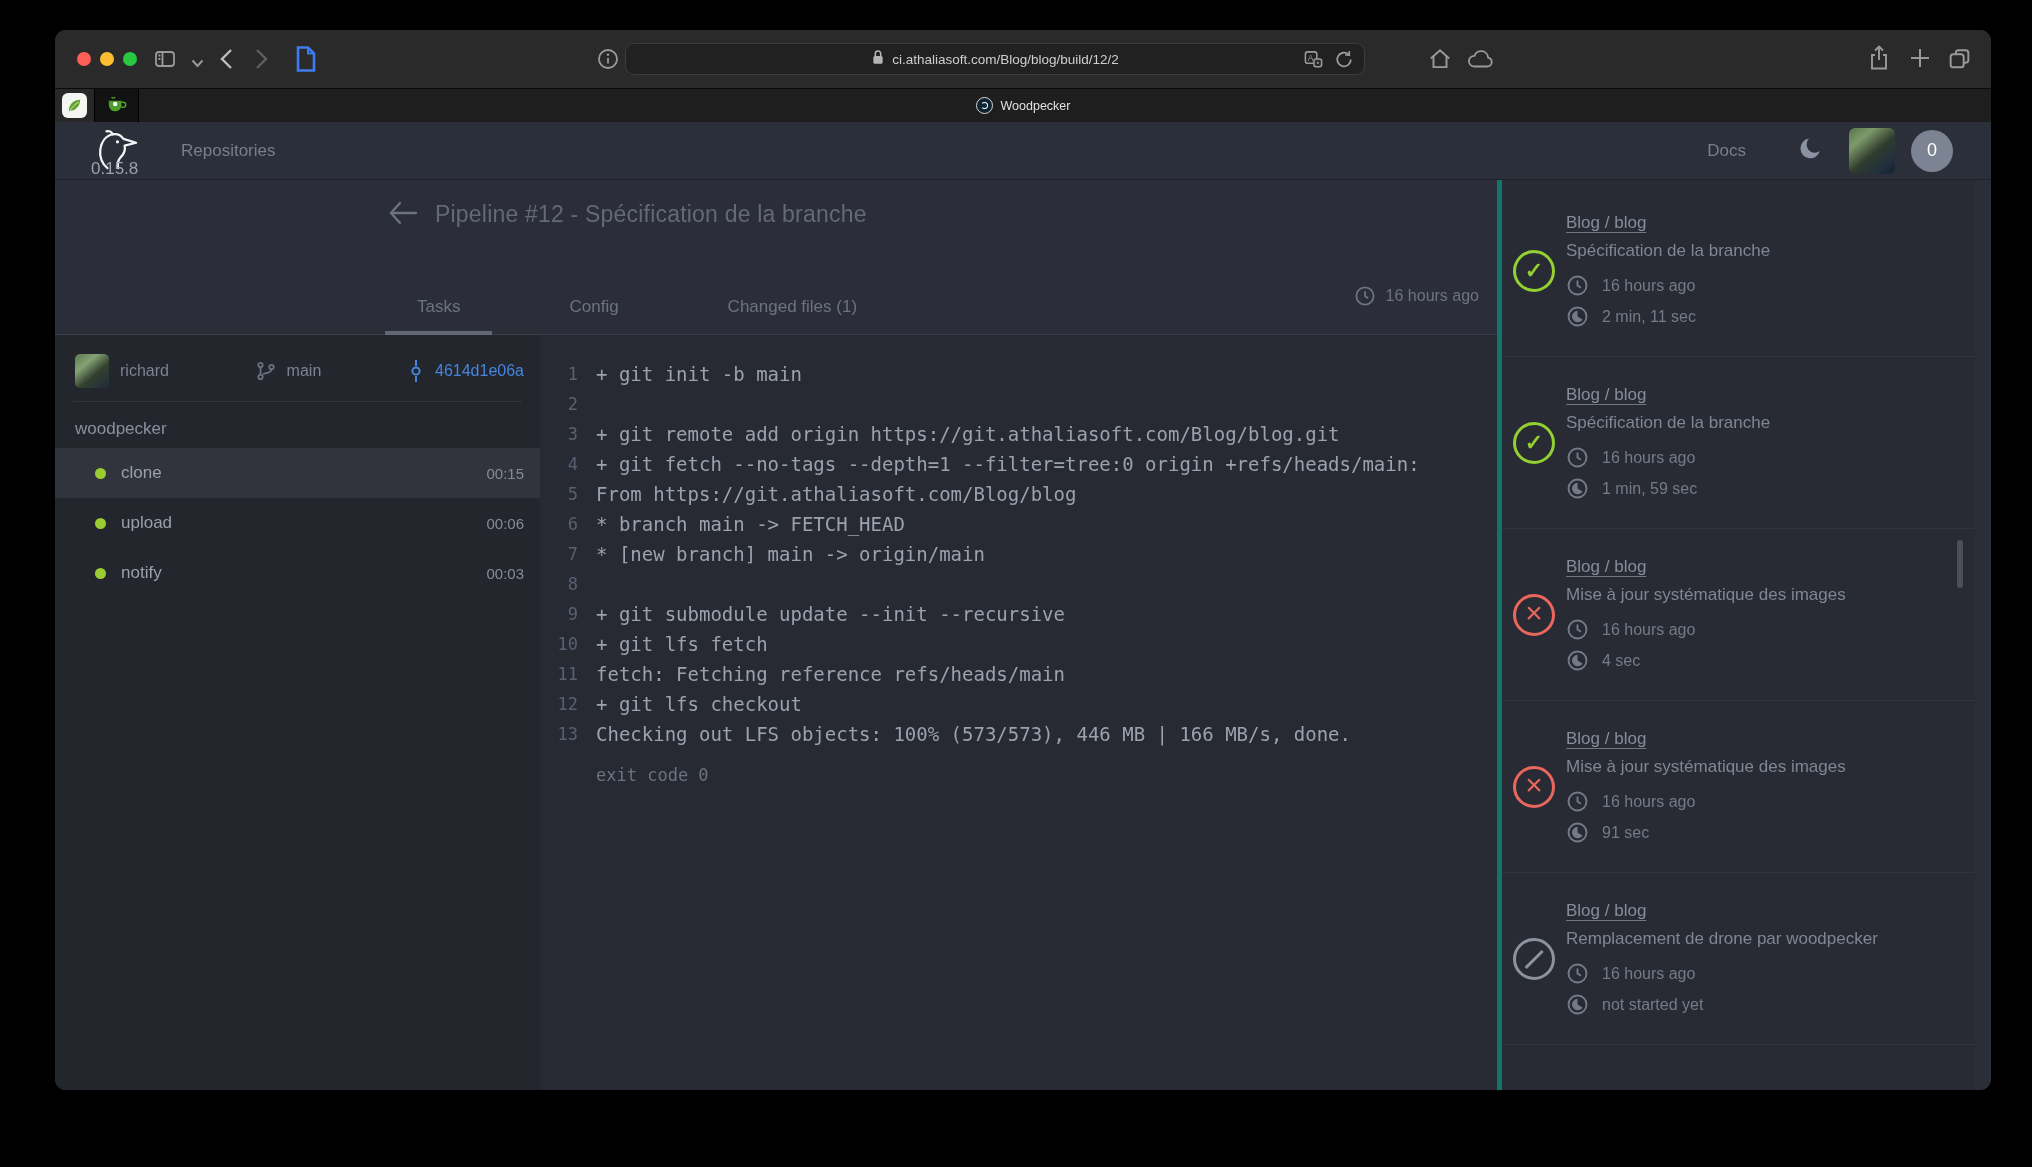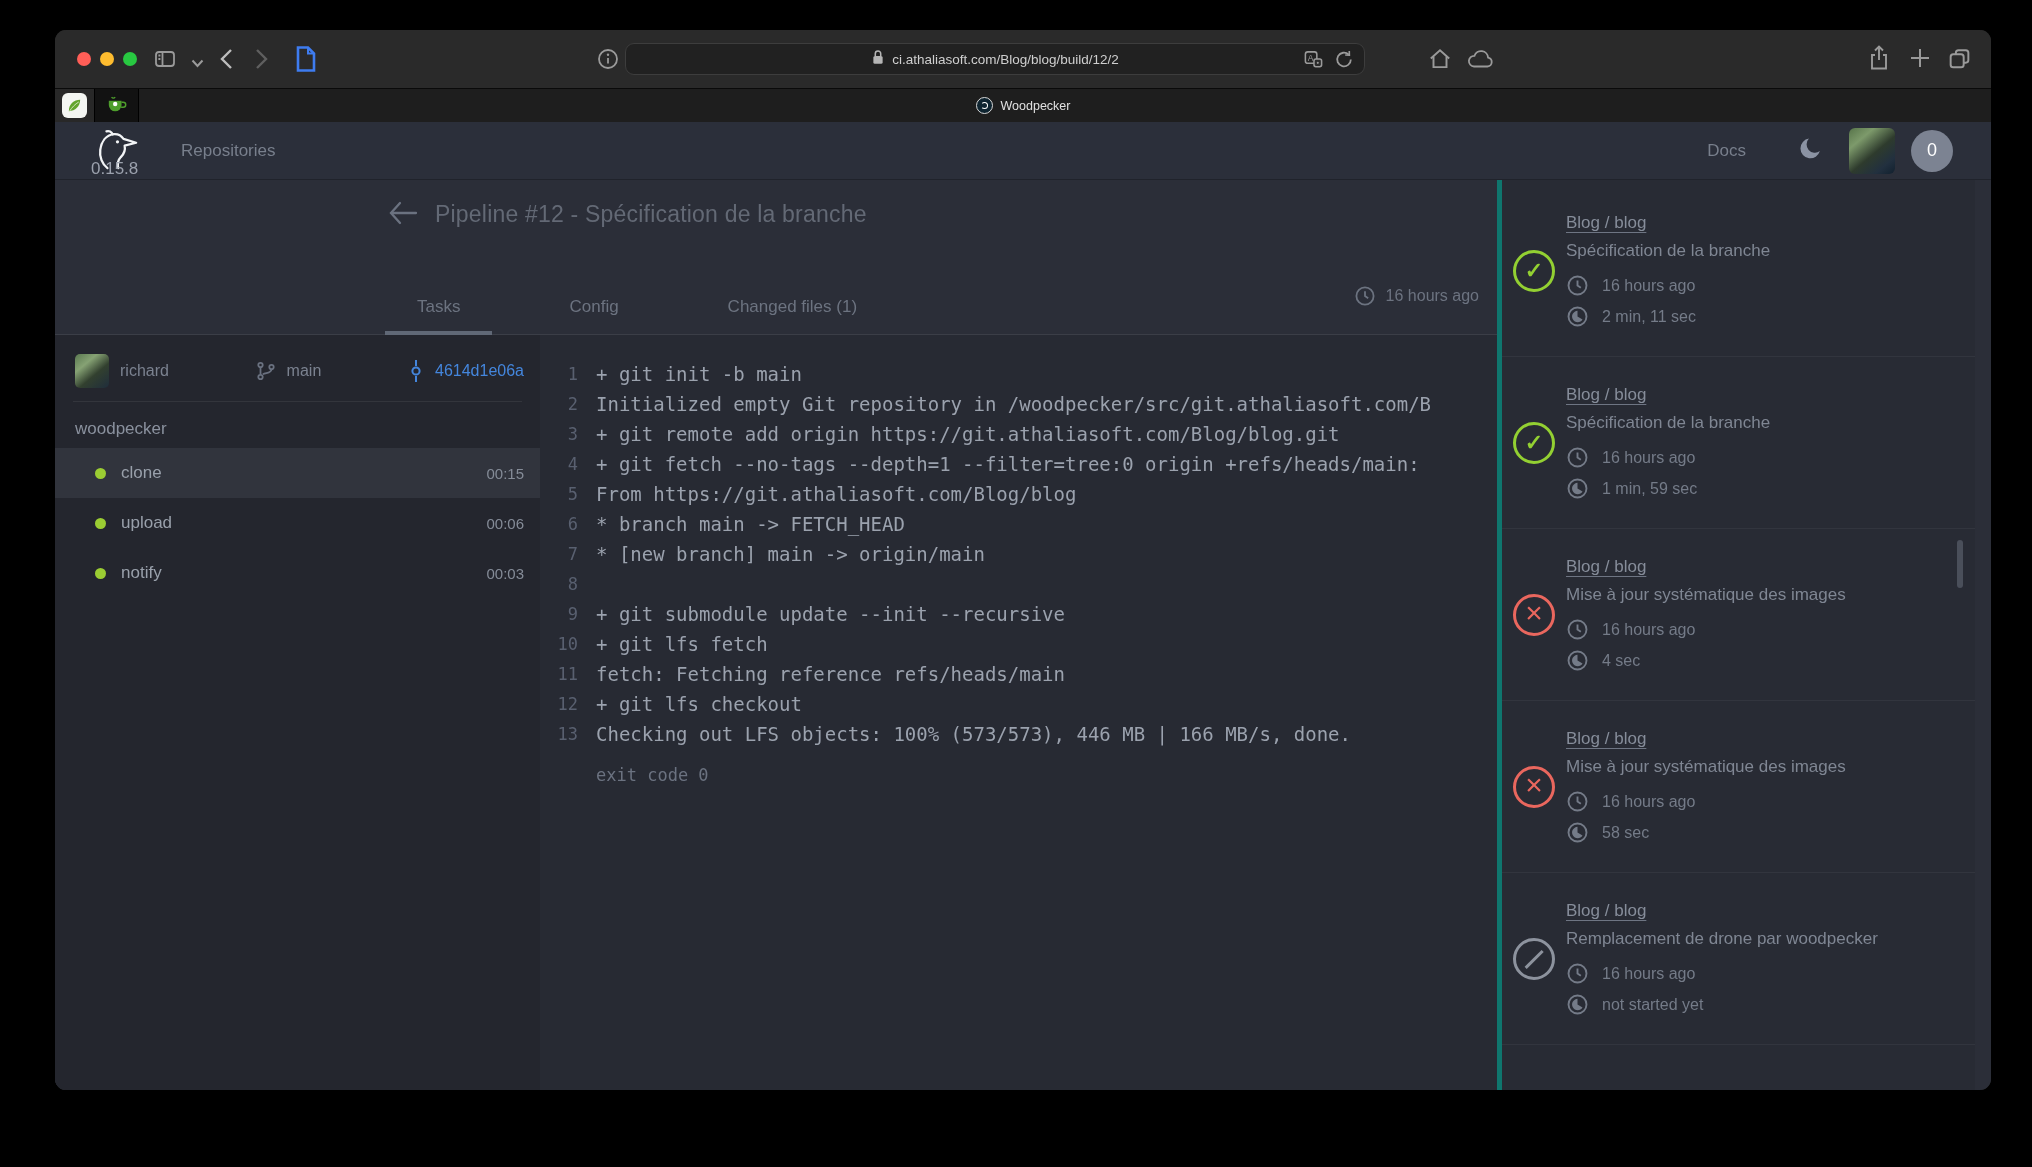--- a/index.html
+++ b/index.html
@@ -334,21 +334,20 @@
           <div class="logpanel">
             <div>
 
                 <div class="logline">
                   <span class="ln">1</span>
                   <span class="lt">+ git init -b main</span>
                 </div>
 
                 <div class="logline">
                   <span class="ln">2</span>
-                  <span class="lt">Initialized empty Git repository in /woodpecker/src/git.athaliasoft.com/B</span>
                 </div>
 
                 <div class="logline">
                   <span class="ln">3</span>
                   <span class="lt">+ git remote add origin https://git.athaliasoft.com/Blog/blog.git</span>
                 </div>
 
                 <div class="logline">
                   <span class="ln">4</span>
                   <span class="lt">+ git fetch --no-tags --depth=1 --filter=tree:0 origin +refs/heads/main:</span>
@@ -497,21 +496,21 @@
                       <circle cx="11" cy="11" r="8.6"></circle>
                       <path d="M11 6.3 V11 L14.2 13.2"></path>
                     </svg>
                     <span>16 hours ago</span>
                   </span>
                   <span class="meta">
                     <svg width="23" height="23" viewBox="0 0 22 22" fill="none" stroke="#747b88" stroke-width="1.8">
                       <circle cx="11" cy="11" r="8.6"></circle>
                       <path d="M11 11 L11 5.6 A5.4 5.4 0 1 0 15.8 13.8 Z" fill="#747b88" stroke="none"></path>
                     </svg>
-                    <span>58 sec</span>
+                    <span>91 sec</span>
                   </span>
                 </div>
               </span>
             </div>
 
             <div class="card">
               <span class="card-icon">
                 <span class="status skipped"></span>
               </span>
               <span class="card-body">

